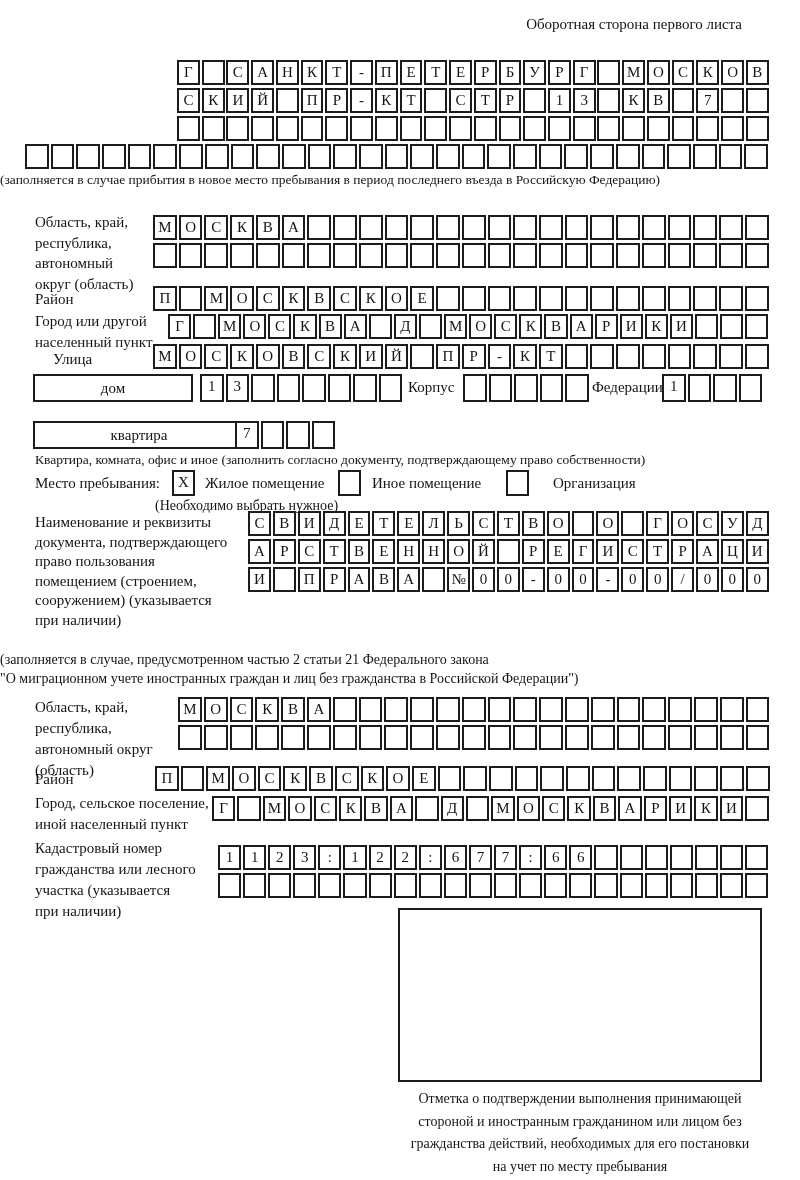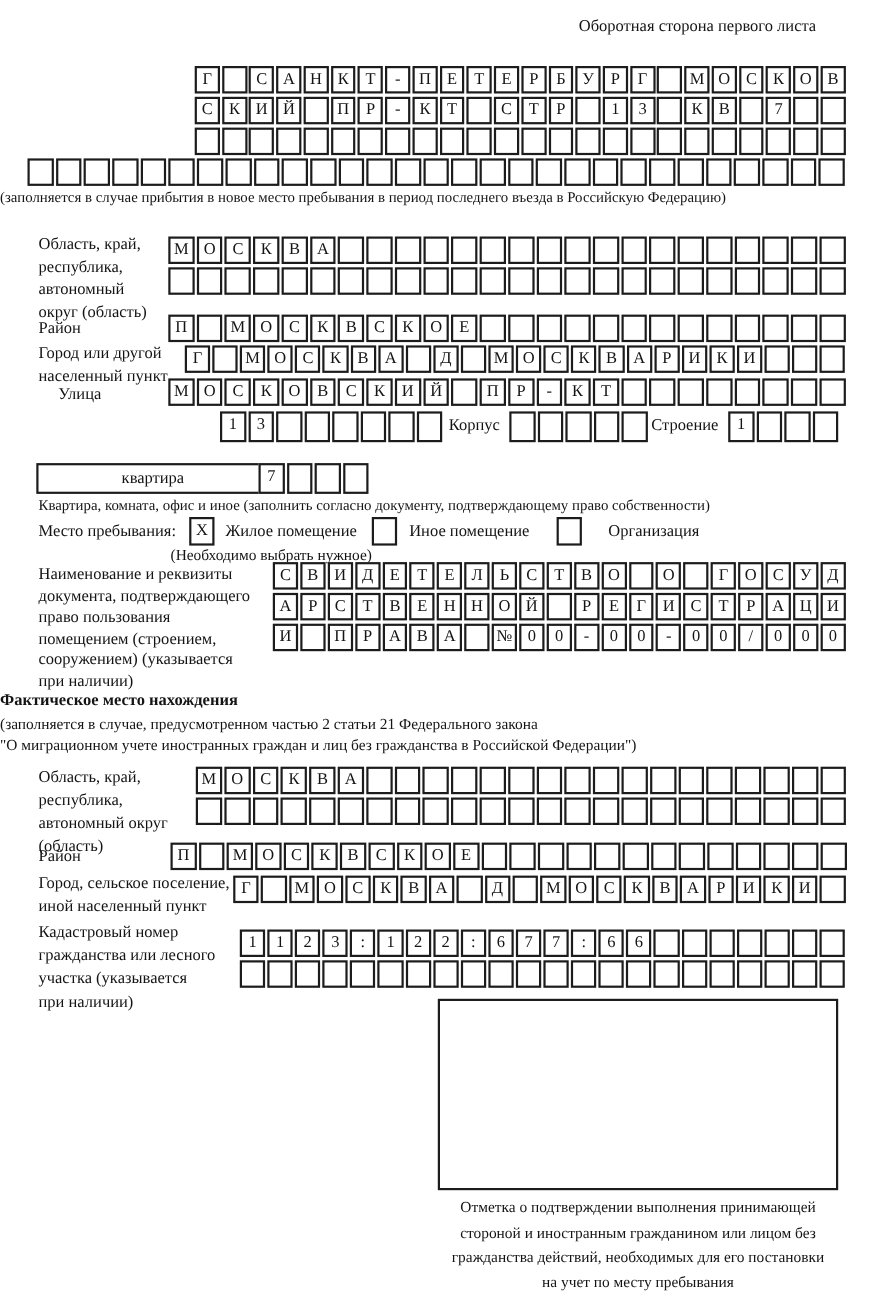--- a/index.html
+++ b/index.html
@@ -277,39 +277,40 @@
       <div class="c"></div>
       <div class="c"></div>
       <div class="c"></div>
       <div class="c"></div>
       <div class="c"></div>
       <div class="c"></div>
       <div class="c"></div>
       <div class="c"></div>
     </div>
 
+  <div class="abs wbox" style="left:33px;top:374px;width:160px;">дом</div>
   <div class="abs cells" style="left:200px;top:374px;--w:23.5px;--g:2px;--h:28px;">
       <div class="c">1</div>
       <div class="c">3</div>
       <div class="c"></div>
       <div class="c"></div>
       <div class="c"></div>
       <div class="c"></div>
       <div class="c"></div>
       <div class="c"></div>
     </div>
   <div class="abs" style="left:408px;top:379px;font-size:15px;">Корпус</div>
   <div class="abs cells" style="left:463px;top:374px;--w:23.5px;--g:2px;--h:28px;">
       <div class="c"></div>
       <div class="c"></div>
       <div class="c"></div>
       <div class="c"></div>
       <div class="c"></div>
     </div>
-  <div class="abs" style="left:592px;top:379px;font-size:15px;">Строение</div>
+  <div class="abs" style="left:592px;top:379px;font-size:15px;">Федерации</div>
   <div class="abs cells" style="left:662px;top:374px;--w:23.5px;--g:2px;--h:28px;">
       <div class="c">1</div>
       <div class="c"></div>
       <div class="c"></div>
       <div class="c"></div>
     </div>
 
   <div class="abs wbox" style="left:33px;top:421px;width:212px;">квартира</div>
   <div class="abs cells" style="left:235px;top:421px;--w:23.5px;--g:2px;--h:28px;">
       <div class="c">7</div>
@@ -397,21 +398,20 @@
       <div class="c">0</div>
       <div class="c">-</div>
       <div class="c">0</div>
       <div class="c">0</div>
       <div class="c">/</div>
       <div class="c">0</div>
       <div class="c">0</div>
       <div class="c">0</div>
     </div>
 
-  <div class="abs center bold" style="top:629px;font-size:15px;">Фактическое место нахождения</div>
   <div class="abs center note" style="top:652px;">(заполняется в случае, предусмотренном частью 2 статьи 21 Федерального закона</div>
   <div class="abs center note" style="top:671px;">"О миграционном учете иностранных граждан и лиц без гражданства в Российской Федерации")</div>
 
   <div class="abs lbl" style="left:35px;top:697px;">Область, край,
 республика,
 автономный округ
 (область)</div>
   <div class="abs cells" style="left:178px;top:697px;--w:23.8px;--g:2px;">
       <div class="c">М</div>
       <div class="c">О</div>

